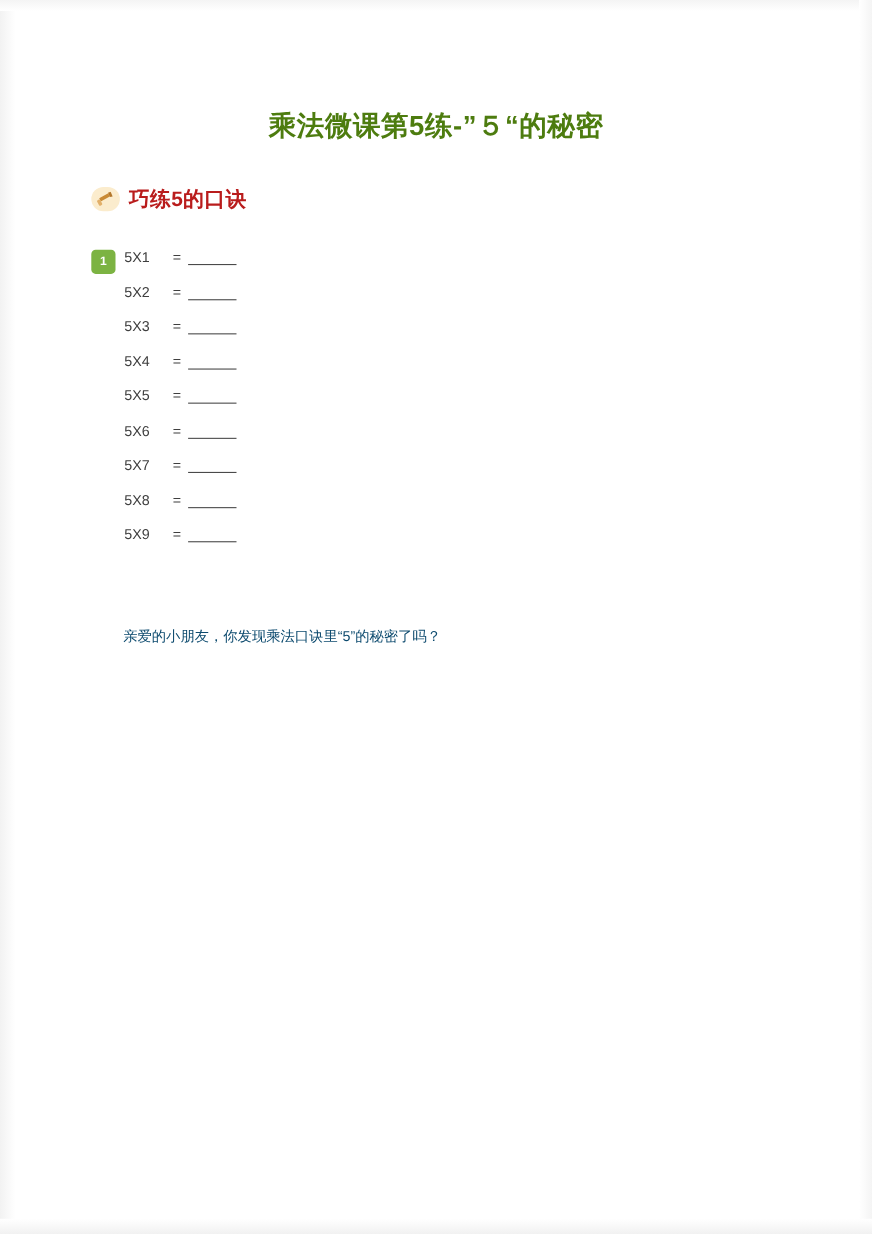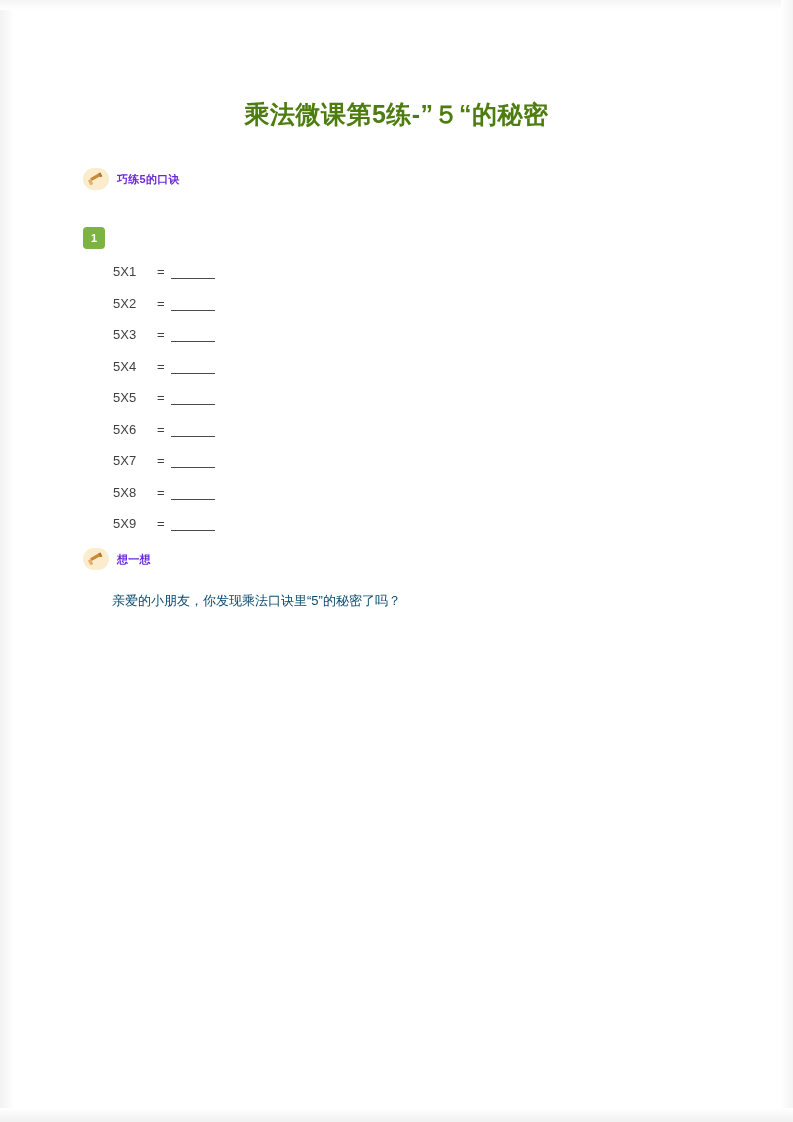--- a/index.html
+++ b/index.html
@@ -79,23 +79,23 @@
     height: 22px;
     border-radius: 11px;
     background: #fbeccd;
     display: inline-flex;
     align-items: center;
     justify-content: center;
     flex: 0 0 auto;
   }
   .badge-icon svg { display: block; }
   .section-title {
-    font-size: 11px;
+    font-size: 19px;
     font-weight: bold;
-    color: #6d28d9;
+    color: #b91c1c;
     letter-spacing: 0.3px;
   }
 
   .q-block {
     position: absolute;
     left: 83px;
     top: 225px;
     width: 420px;
   }
   .q-num {
@@ -108,21 +108,20 @@
     background: #7cb342;
     color: #ffffff;
     font-size: 11px;
     font-weight: bold;
     display: flex;
     align-items: center;
     justify-content: center;
   }
   .eq-list {
     margin-left: 30px;
-    margin-top: 38px;
   }
   .eq-row {
     height: 31.5px;
     display: flex;
     align-items: flex-start;
     font-size: 13px;
     color: #3f3f3f;
   }
   .eq-label {
     min-width: 44px;
@@ -235,26 +234,16 @@
       <div class="eq-row">
         <span class="eq-label">5X9</span>
         <span class="eq-eq">=</span>
         <span class="eq-blank"></span>
       </div>
 
     </div>
   </div>
 
   <div class="think-block">
-    <div class="section-head">
-      <span class="badge-icon">
-        <svg width="16" height="14" viewBox="0 0 16 14" aria-hidden="true">
-          <path d="M2.2 6.2 L10.4 1.6 L11.8 4.6 L3.6 9.1 Z" fill="#c98a35"></path>
-          <path d="M10.2 1.2 L12.6 0.4 L14.4 4.6 L11.9 5.2 Z" fill="#b3762a"></path>
-          <rect x="1.0" y="7.4" width="3.2" height="5.6" rx="1" transform="rotate(-28 2.6 10.2)" fill="#e2b06a"></rect>
-        </svg>
-      </span>
-      <span class="section-title">想一想</span>
-    </div>
     <div class="think-text">亲爱的小朋友，你发现乘法口诀里“5”的秘密了吗？</div>
   </div>
 
 </div>
 
 </body></html>

